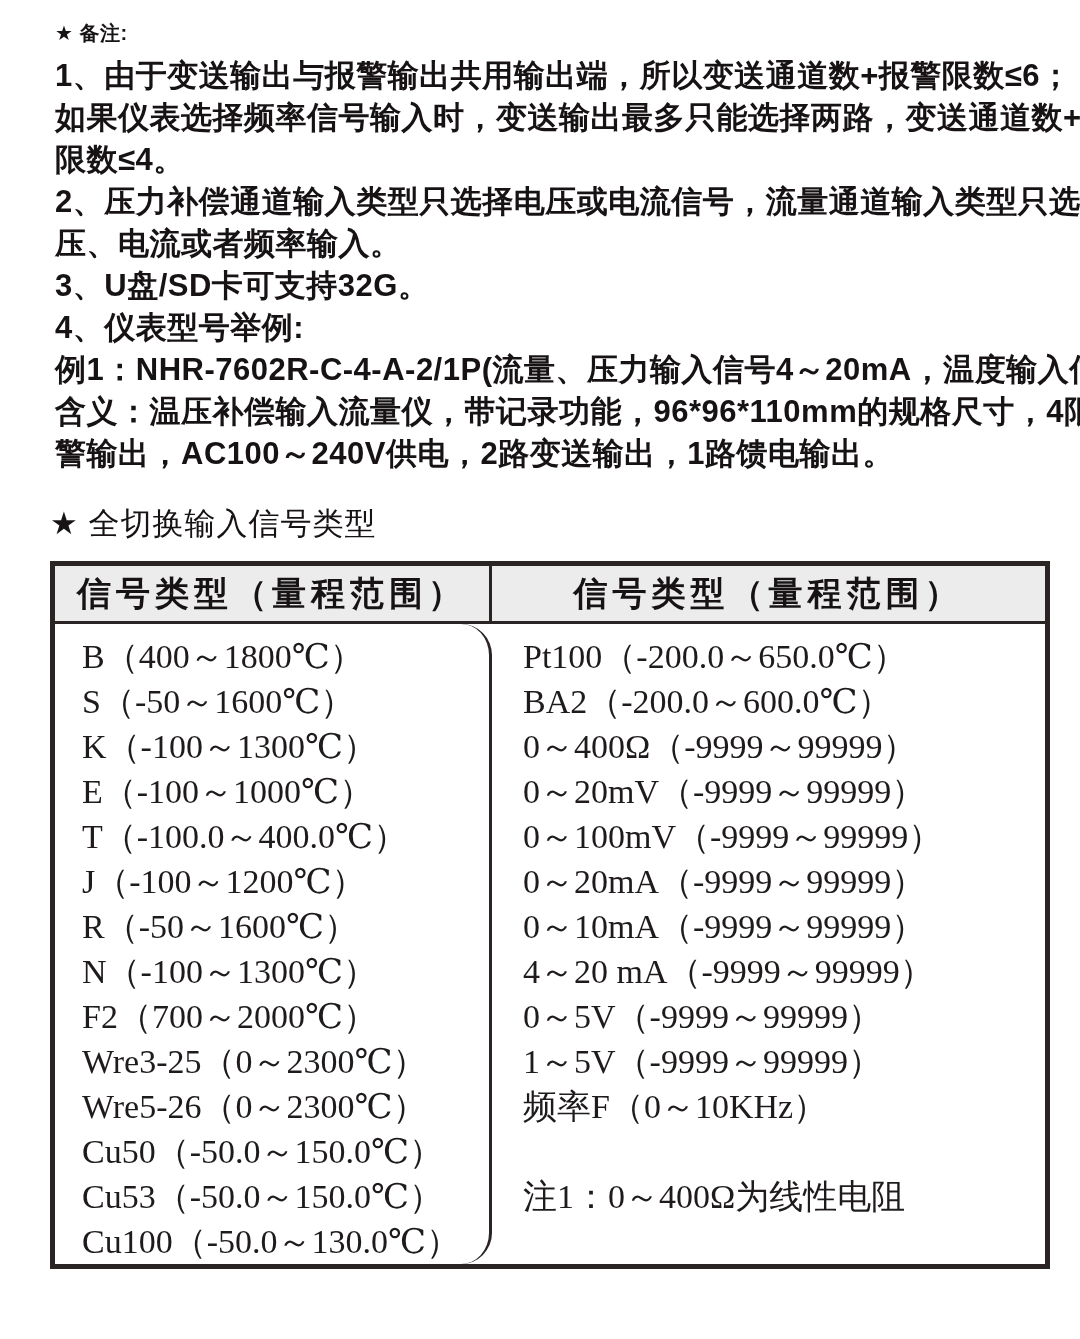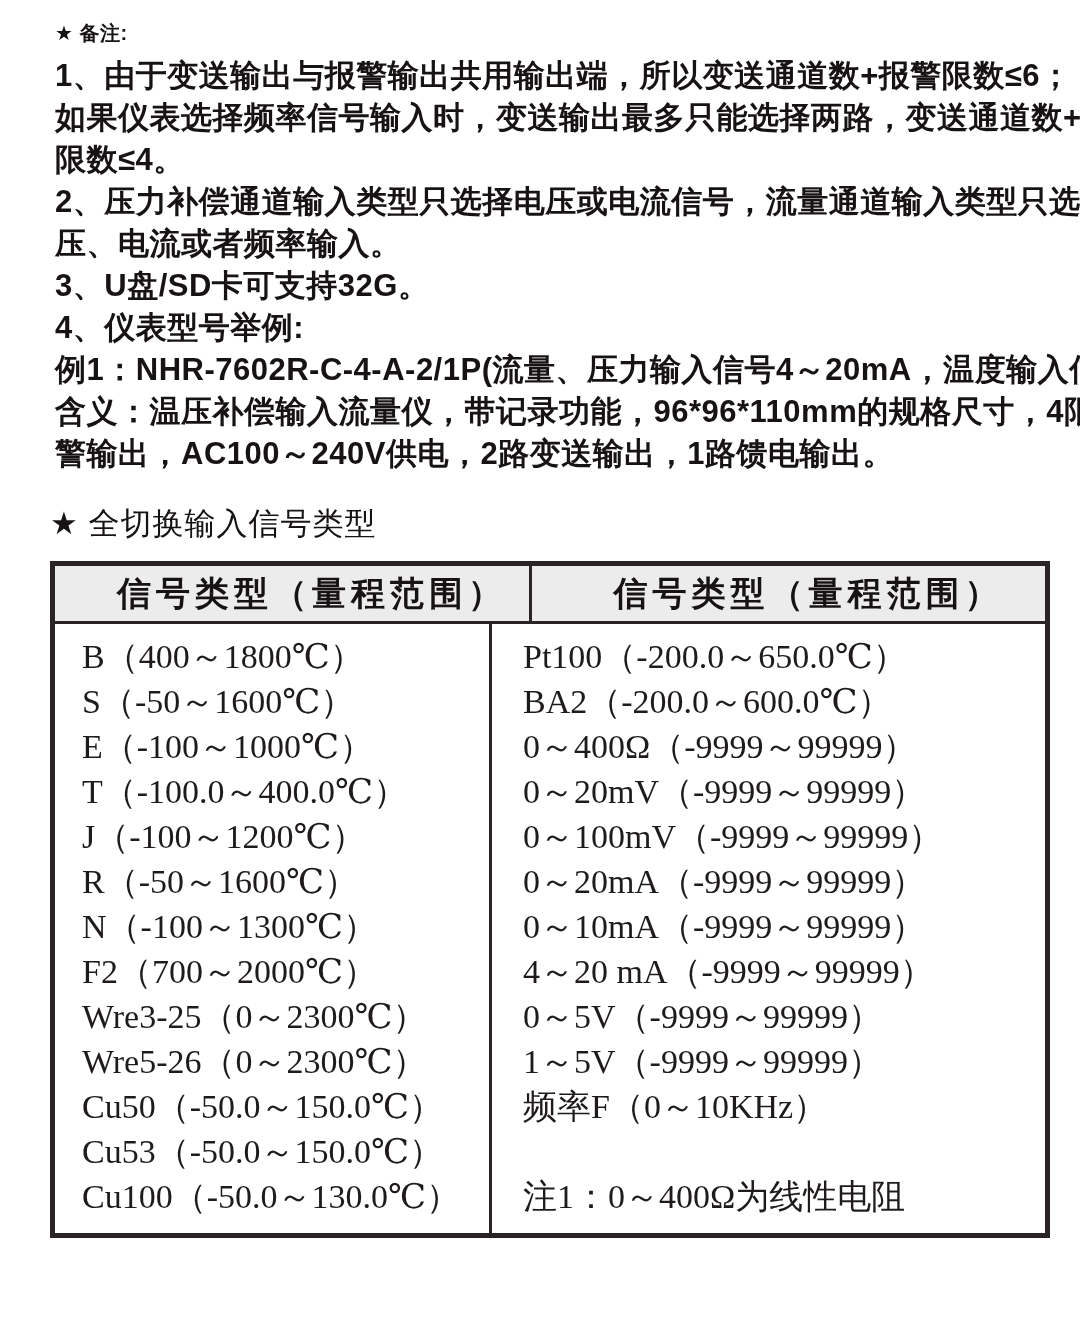--- a/index.html
+++ b/index.html
@@ -56,30 +56,29 @@
   }
   .header-cell {
     height: 55px;
     line-height: 55px;
     text-align: center;
     font-weight: bold;
     font-size: 34px;
     letter-spacing: 5px;
     white-space: nowrap;
     overflow: hidden;
-    margin-left: 40px;
   }
   .header-cell.left  { width: 437px; border-right: 3px solid #2b2425; box-sizing: border-box; }
   .header-cell.right { flex: 1; }
 
   .signal-table-body { display: flex; }
   .signal-col {
     padding-top: 10px;
-    padding-bottom: 14px;
     box-sizing: border-box;
+    border-radius: 31px;
   }
   .signal-col.left  { width: 437px; border-right: 3px solid #2b2425; padding-left: 27px; }
   .signal-col.right { flex: 1; padding-left: 31px; }
   .signal-row {
     height: 45px;
     line-height: 45px;
     font-size: 34px;
     white-space: nowrap;
     color: #1f1b1c;
   }
@@ -111,20 +110,21 @@
   <div class="signal-table">
     <div class="signal-table-header">
       <div class="header-cell left">信号类型（量程范围）</div>
       <div class="header-cell right">信号类型（量程范围）</div>
     </div>
     <div class="signal-table-body">
       <div class="signal-col left">
 
       <div class="signal-row">B（400～1800℃）</div>
           <div class="signal-row">S（-50～1600℃）</div>
+          <div class="signal-row">K（-100～1300℃）</div>
           <div class="signal-row">E（-100～1000℃）</div>
           <div class="signal-row">T（-100.0～400.0℃）</div>
           <div class="signal-row">J（-100～1200℃）</div>
           <div class="signal-row">R（-50～1600℃）</div>
           <div class="signal-row">N（-100～1300℃）</div>
           <div class="signal-row">F2（700～2000℃）</div>
           <div class="signal-row">Wre3-25（0～2300℃）</div>
           <div class="signal-row">Wre5-26（0～2300℃）</div>
           <div class="signal-row">Cu50（-50.0～150.0℃）</div>
           <div class="signal-row">Cu53（-50.0～150.0℃）</div>

